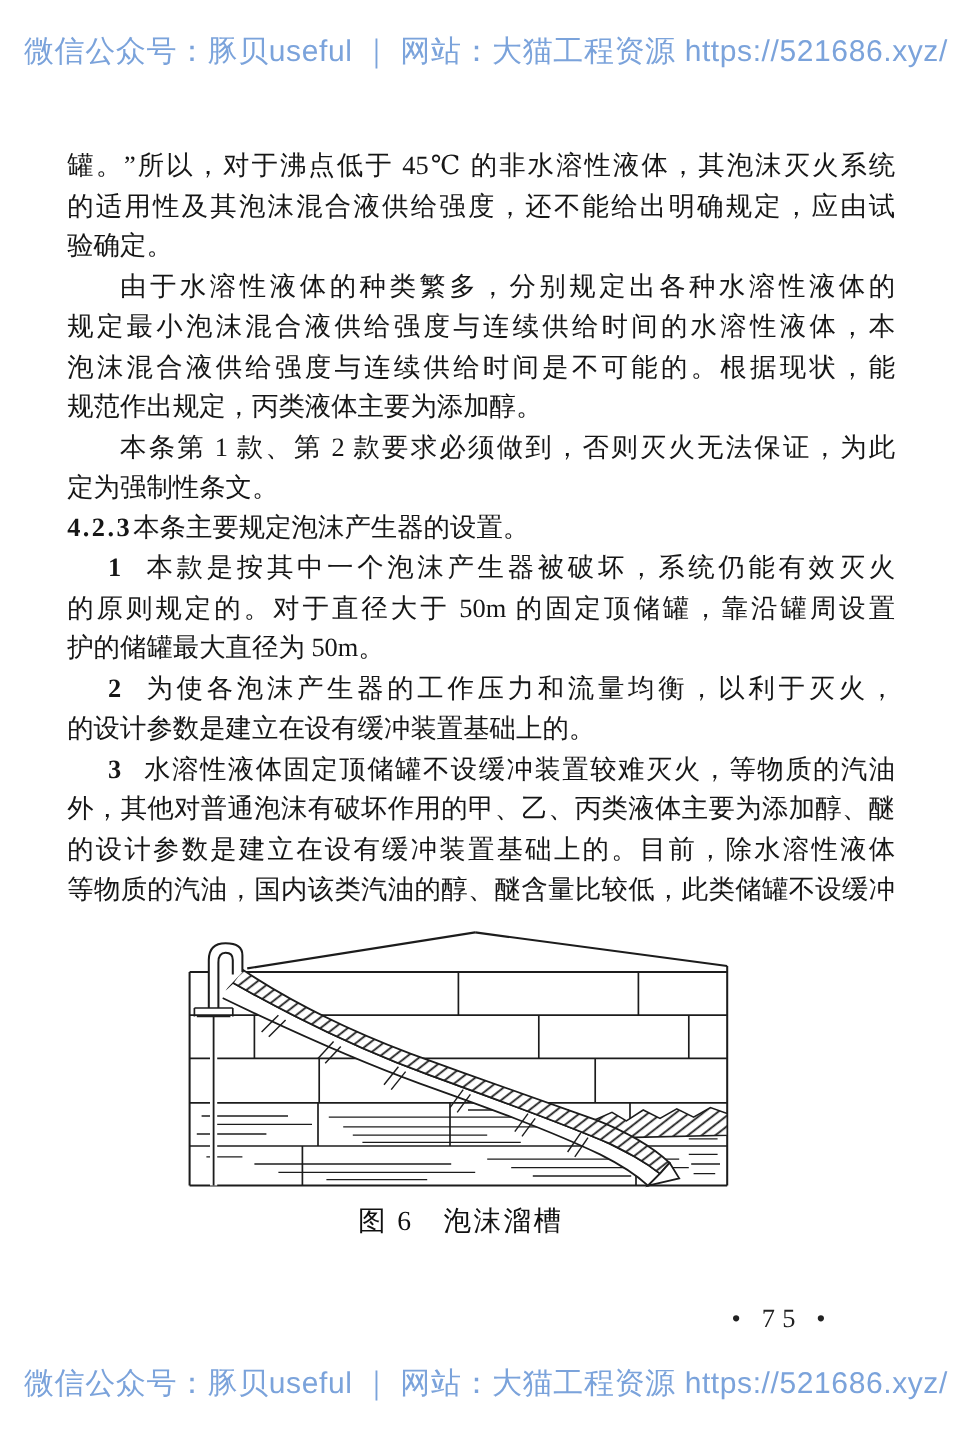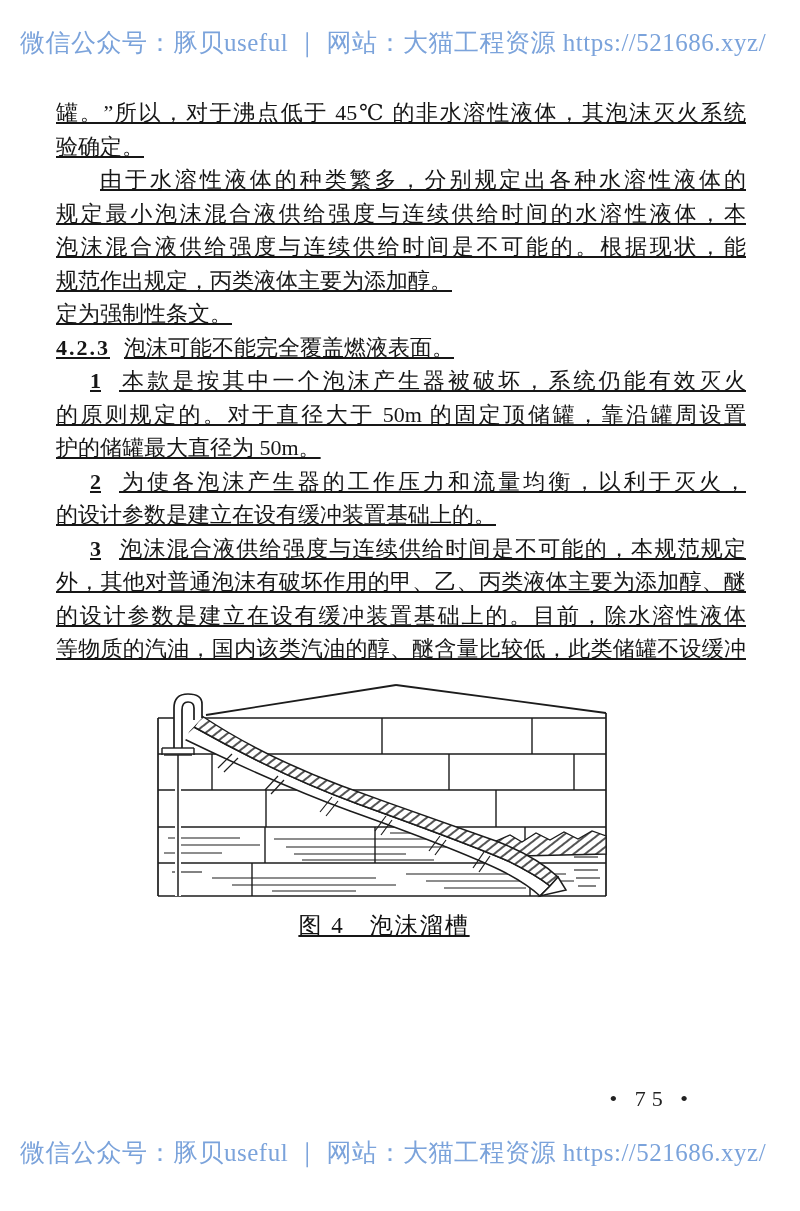--- a/index.html
+++ b/index.html
@@ -12,40 +12,40 @@
     overflow:hidden;
     font-family:"Liberation Serif","DejaVu Serif",serif;
     color:#161616;
   }
   .wm{
     position:absolute;left:20px;right:6px;
     color:#7ba3db;
     font-size:25px;
     letter-spacing:0.5px;
     white-space:nowrap;
-    font-family:Liberation Serif, serif;
+    font-family:Liberation Sans, sans-serif;
   }
   .wm-top{top:26px;}
   .wm-bottom{top:1136px;}
   .content{
-    position:absolute;top:96px;left:56px;width:690px;text-decoration:underline;
+    position:absolute;top:121px;left:56px;width:690px;
   }
   .ln{
     margin:0;padding:0;
     font-size:22px;
     line-height:33.5px;
     text-align:left;
     white-space:normal;
   }
   .j{text-align:justify;text-align-last:justify;}
   .end{text-align:justify;text-align-last:left;}
   .ind{text-indent:44px;}
   .indn{text-indent:34px;}
   .pfx{font-weight:bold;margin-right:18px;}
-  .head .pfx{letter-spacing:2px;margin-right:14px;}
+  .head .pfx{letter-spacing:2px;margin-right:1px;}
   .figure-wrap{
     width:480px;
     margin:16px 0 0 88px;
   }
   .figure-wrap svg{display:block;}
   .fig-caption{
     margin-top:10px;
     text-align:center;
     font-size:23px;
     letter-spacing:2px;
@@ -62,33 +62,35 @@
 </style>
 </head>
 <body>
 
 <div class="page">
 
   <div class="wm wm-top">微信公众号：豚贝useful ｜ 网站：大猫工程资源 https://521686.xyz/</div>
 
   <div class="content">
     <p class="ln j">罐。”所以，对于沸点低于 45℃ 的非水溶性液体，其泡沫灭火系统</p>
+    <p class="ln j">的适用性及其泡沫混合液供给强度，还不能给出明确规定，应由试</p>
     <p class="ln end">验确定。</p>
     <p class="ln j ind">由于水溶性液体的种类繁多，分别规定出各种水溶性液体的</p>
     <p class="ln j">规定最小泡沫混合液供给强度与连续供给时间的水溶性液体，本</p>
     <p class="ln j">泡沫混合液供给强度与连续供给时间是不可能的。根据现状，能</p>
     <p class="ln end">规范作出规定，丙类液体主要为添加醇。</p>
+    <p class="ln j ind">本条第 1 款、第 2 款要求必须做到，否则灭火无法保证，为此</p>
     <p class="ln end">定为强制性条文。</p>
-    <p class="ln end head"><span class="pfx">4.2.3</span><span>泡沫可能不能完全覆盖燃液表面。</span></p>
+    <p class="ln end head"><span class="pfx">4.2.3</span><span>本条主要规定泡沫产生器的设置。</span></p>
     <p class="ln j indn"><span class="pfx">1</span><span>本款是按其中一个泡沫产生器被破坏，系统仍能有效灭火</span></p>
     <p class="ln j">的原则规定的。对于直径大于 50m 的固定顶储罐，靠沿罐周设置</p>
     <p class="ln end">护的储罐最大直径为 50m。</p>
     <p class="ln j indn"><span class="pfx">2</span><span>为使各泡沫产生器的工作压力和流量均衡，以利于灭火，</span></p>
     <p class="ln end">的设计参数是建立在设有缓冲装置基础上的。</p>
-    <p class="ln j indn"><span class="pfx">3</span><span>泡沫混合液供给强度与连续供给时间是不可能的，本规范规定</span></p>
+    <p class="ln j indn"><span class="pfx">3</span><span>水溶性液体固定顶储罐不设缓冲装置较难灭火，等物质的汽油</span></p>
     <p class="ln j">外，其他对普通泡沫有破坏作用的甲、乙、丙类液体主要为添加醇、醚</p>
     <p class="ln j">的设计参数是建立在设有缓冲装置基础上的。目前，除水溶性液体</p>
     <p class="ln j">等物质的汽油，国内该类汽油的醇、醚含量比较低，此类储罐不设缓冲</p>
 
     <div class="figure-wrap">
       <svg width="480" height="218" viewBox="0 0 480 218" fill="none" stroke="#1c1c1c">
         <defs>
           <pattern id="h1" width="7" height="7" patternUnits="userSpaceOnUse" patternTransform="rotate(52)">
             <rect width="7" height="7" fill="#ffffff" stroke="none"></rect>
             <line x1="1" y1="0" x2="1" y2="7" stroke="#1c1c1c" stroke-width="1.5"></line>
@@ -183,21 +185,21 @@
           <path d="M30,66 L30,26 Q30,12 44,12 Q58,12 58,22 L58,36" fill="#ffffff"></path>
           <path d="M38,66 L38,28 Q38,20 44,20 Q50,20 50,26 L50,38" fill="#ffffff"></path>
           <g stroke-width="1.4">
             <path d="M18,66 L50,66"></path>
             <path d="M20,73 L48,73"></path>
             <path d="M18,66 L18,73"></path>
             <path d="M50,66 L50,73"></path>
           </g>
         </g>
       </svg>
-      <div class="fig-caption">图 4　泡沫溜槽</div>
+      <div class="fig-caption">图 6　泡沫溜槽</div>
     </div>
   </div>
 
   <div class="page-number">• 75 •</div>
 
   <div class="wm wm-bottom">微信公众号：豚贝useful ｜ 网站：大猫工程资源 https://521686.xyz/</div>
 
 </div>
 
 </body></html>

